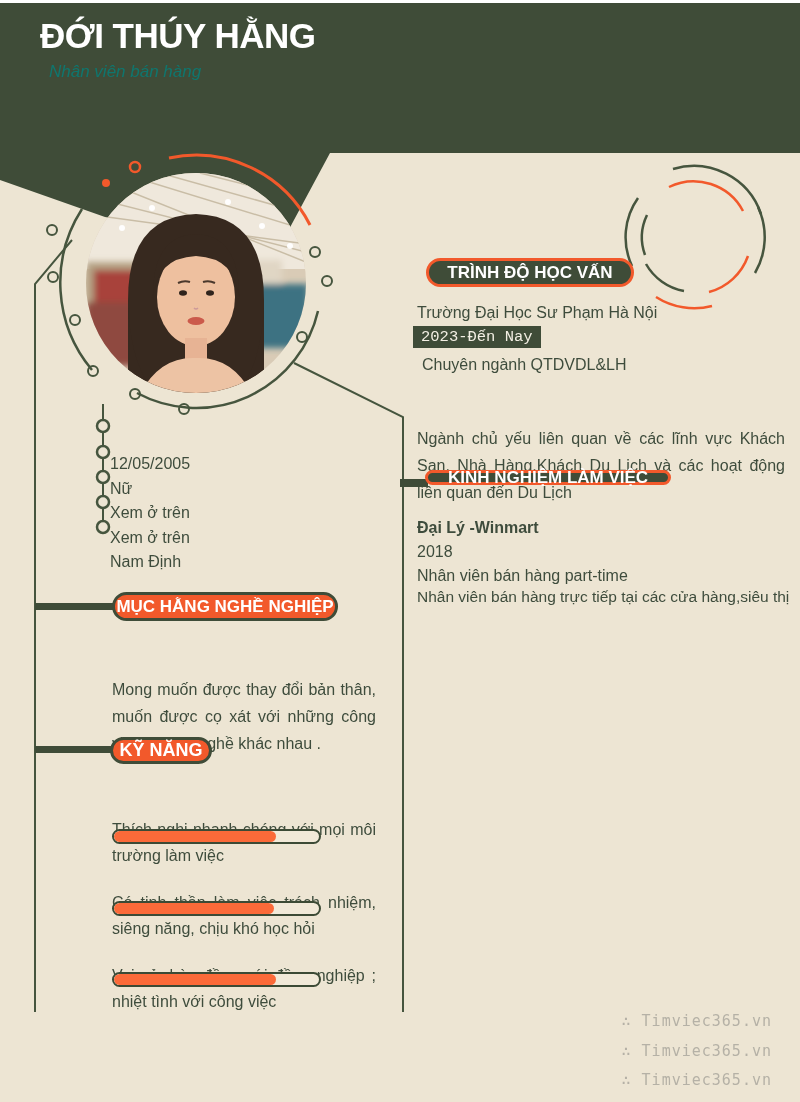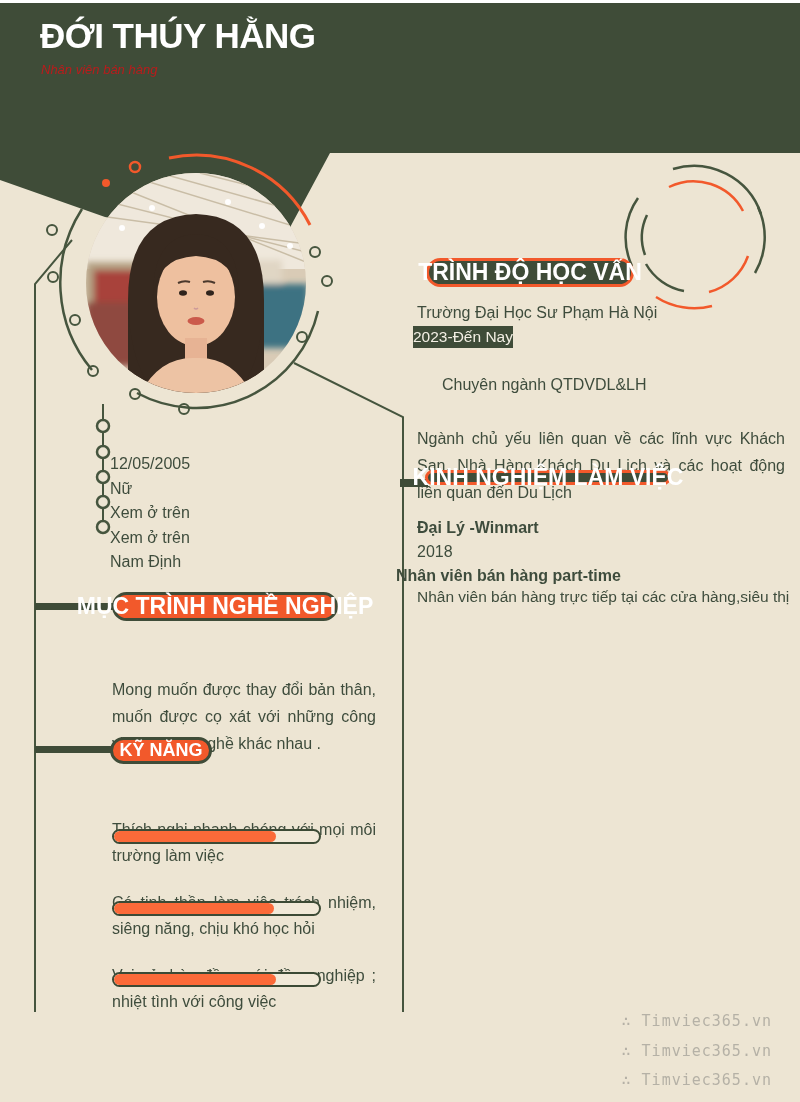--- a/index.html
+++ b/index.html
@@ -18,36 +18,36 @@
     font-family:"Liberation Sans", sans-serif;
     color:var(--body);
   }
   .abs{position:absolute;}
   .decor{position:absolute;left:0;top:0;}
   .candidate-name{
     left:40px;top:16px;font-size:35px;font-weight:bold;color:#ffffff;
     letter-spacing:-0.5px;white-space:nowrap;
   }
   .job-title{
-    left:41px;top:62px;font-size:13px;font-style:italic;color:#b91c1c;white-space:nowrap;
+    left:49px;top:62px;font-size:17px;font-style:italic;color:#0f766e;white-space:nowrap;
   }
   .pill{
     display:flex;align-items:center;justify-content:center;
-    font-weight:bold;color:#ffffff;font-size:23px;border-radius:15px;
+    font-weight:bold;color:#ffffff;font-size:17px;border-radius:15px;
     white-space:nowrap;box-sizing:border-box;
   }
   .pill-green{background:var(--green);border:3px solid var(--orange);}
   .pill-orange{background:var(--orange);border:3px solid var(--green);}
   .connector{position:absolute;background:var(--green);}
   .txt{font-size:16px;line-height:24.5px;}
   .justify{text-align:justify;margin-top:46px;}
   .bold{font-weight:bold;}
   .period-badge{
     display:inline-block;background:var(--green);color:#f3efe4;
-    font-size:15.5px;padding:2px 0;line-height:18px;
+    font-size:15.5px;padding:2px 8px;line-height:18px;font-family:Liberation Mono, monospace;
   }
   .bar{
     position:absolute;left:112px;width:209px;height:15px;box-sizing:border-box;
     border:2.5px solid #3c4a35;border-radius:9px;background:#f1e9d8;overflow:hidden;
   }
   .bar-fill{height:100%;background:var(--orange-bar);border-radius:8px;}
   .wm{
     position:absolute;right:28px;font-family:"DejaVu Sans Mono", monospace;
     font-size:15px;letter-spacing:1px;color:var(--wm);white-space:nowrap;
   }
@@ -171,32 +171,32 @@
     <div>Xem ở trên</div>
     <div>Xem ở trên</div>
     <div>Nam Định</div>
   </div>
 
   <div class="abs pill pill-green" style="left:426px;top:258px;width:208px;height:29px;">TRÌNH ĐỘ HỌC VẤN</div>
   <div class="abs txt" style="left:417px;top:301px;white-space:nowrap;">Trường Đại Học Sư Phạm Hà Nội</div>
   <div class="abs" style="left:413px;top:326px;">
     <span class="period-badge">2023-Đến Nay</span>
   </div>
-  <div class="abs txt" style="left:442px;top:353px;white-space:nowrap;margin-top:20px;">Chuyên ngành QTDVDL&amp;LH</div>
+  <div class="abs txt" style="left:422px;top:353px;white-space:nowrap;">Chuyên ngành QTDVDL&amp;LH</div>
   <div class="abs txt justify" style="left:417px;top:379px;width:368px;line-height:27px;">Ngành chủ yếu liên quan về các lĩnh vực Khách Sạn, Nhà Hàng,Khách Du Lịch và các hoạt động liên quan đến Du Lịch</div>
 
   <div class="connector" style="left:400px;top:479px;width:28px;height:8px;"></div>
   <div class="abs pill pill-green" style="left:425px;top:470px;width:246px;height:15px;">KINH NGHIỆM LÀM VIỆC</div>
   <div class="abs txt bold" style="left:417px;top:516px;white-space:nowrap;">Đại Lý -Winmart</div>
   <div class="abs txt" style="left:417px;top:540px;white-space:nowrap;">2018</div>
-  <div class="abs txt" style="left:396px;top:564px;white-space:nowrap;font-weight:bold;">Nhân viên bán hàng part-time</div>
+  <div class="abs txt" style="left:417px;top:564px;white-space:nowrap;">Nhân viên bán hàng part-time</div>
   <div class="abs" style="left:417px;top:588px;white-space:nowrap;font-size:15.5px;">Nhân viên bán hàng trực tiếp tại các cửa hàng,siêu thị</div>
 
   <div class="connector" style="left:35px;top:603px;width:85px;height:7px;"></div>
-  <div class="abs pill pill-orange" style="left:112px;top:592px;width:226px;height:29px;">MỤC TRÌNH NGHỀ NGHIỆP</div>
+  <div class="abs pill pill-orange" style="left:112px;top:592px;width:226px;height:29px;">MỤC HẰNG NGHỀ NGHIỆP</div>
   <div class="abs txt justify" style="left:112px;top:630px;width:264px;line-height:27px;">Mong muốn được thay đổi bản thân, muốn được cọ xát với những công việc, ngành nghề khác nhau .</div>
 
   <div class="connector" style="left:35px;top:746px;width:80px;height:7px;"></div>
   <div class="abs pill pill-orange" style="left:110px;top:737px;width:102px;height:27px;font-size:18px;">KỸ NĂNG</div>
 
   <div class="abs txt justify" style="left:112px;top:771px;width:264px;line-height:25.5px;">Thích nghi nhanh chóng với mọi môi trường làm việc</div>
   <div class="bar" style="top:829px;">
     <div class="bar-fill" style="width: 79%;"></div>
   </div>
 

